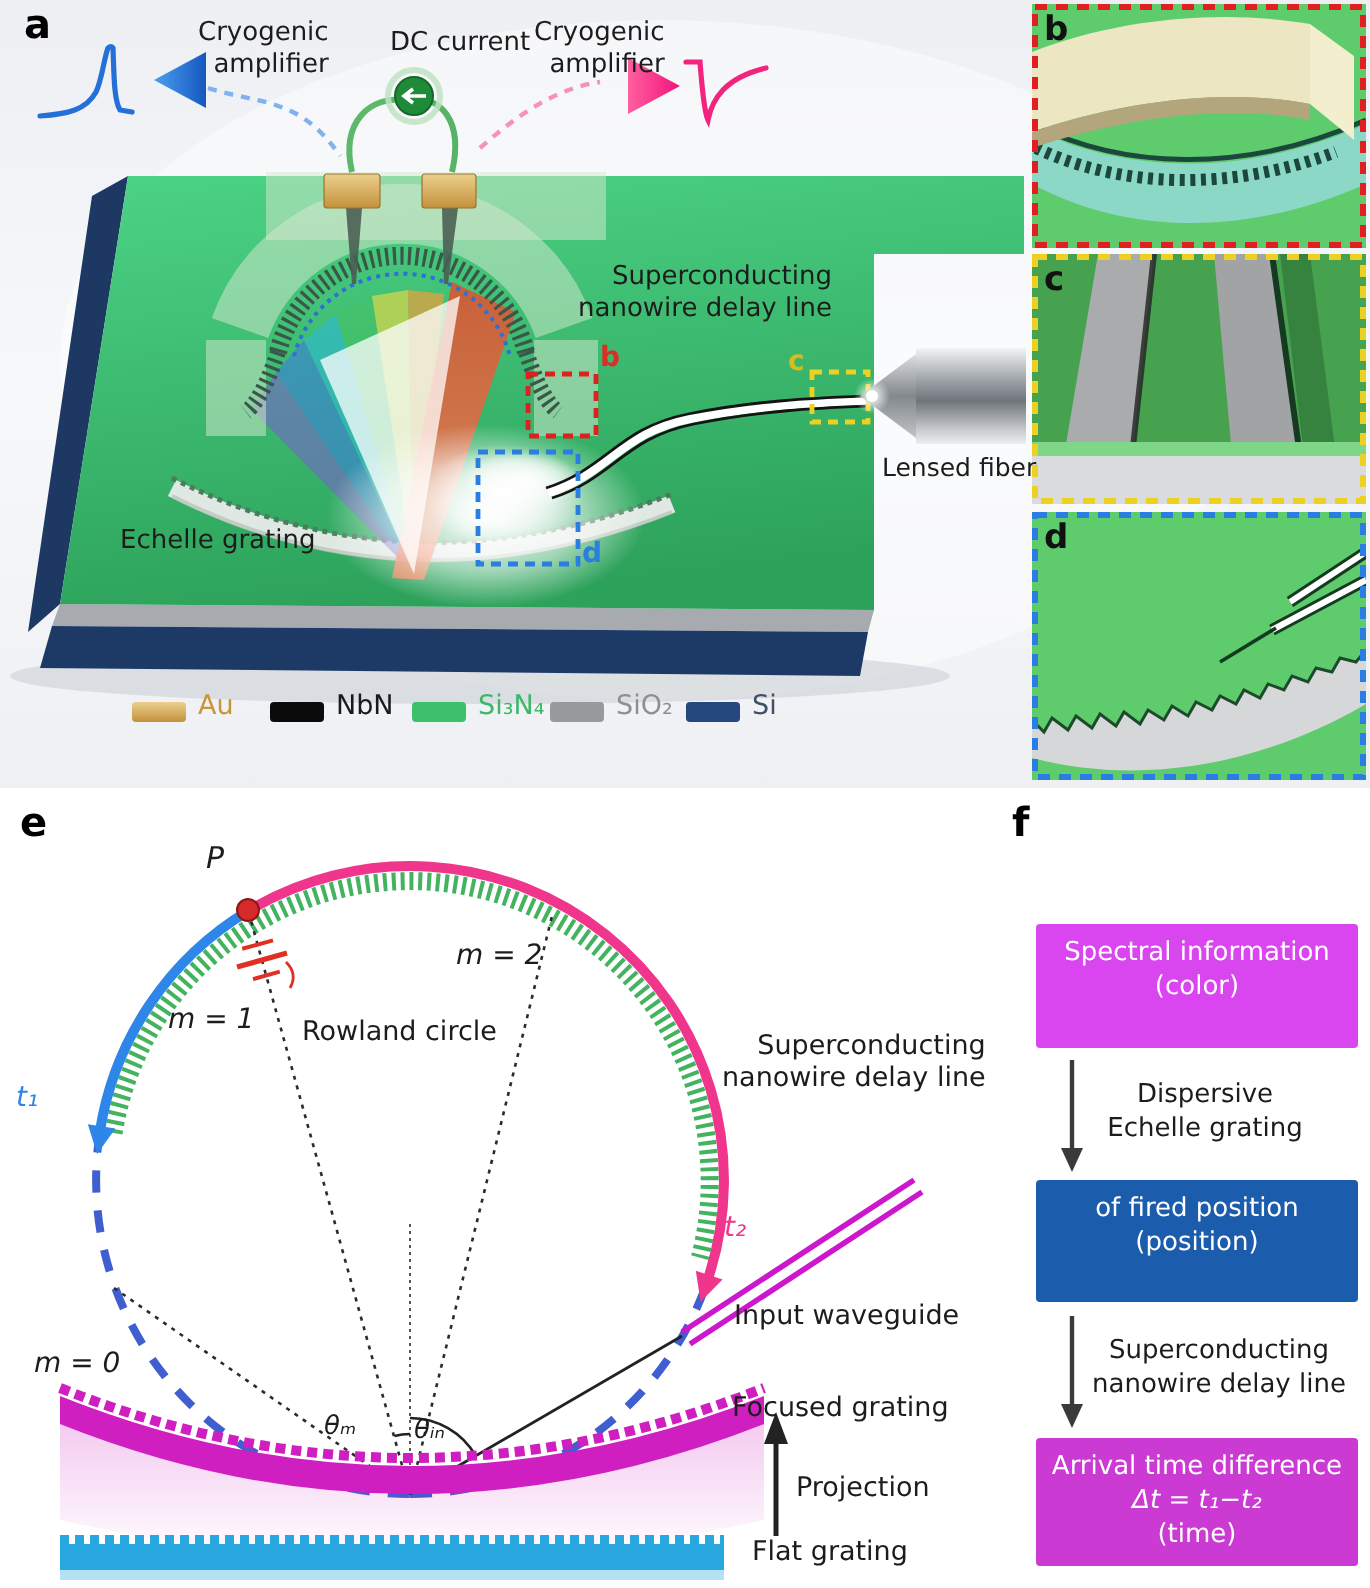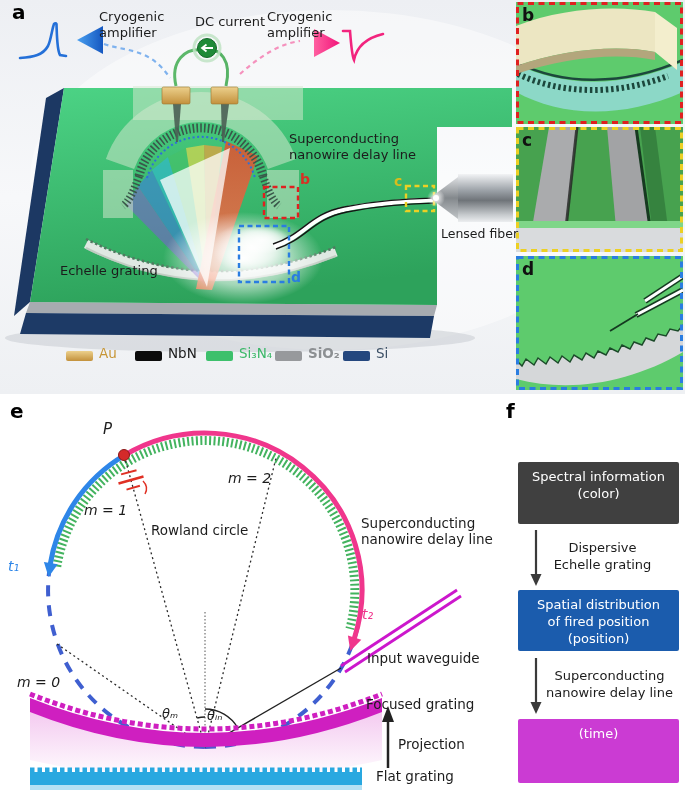--- a/index.html
+++ b/index.html
@@ -1,32 +1,32 @@
 <!DOCTYPE html>
 <html><head>
 <meta charset="utf-8">
 <style>
   html,body{margin:0;padding:0;background:#fff;}
   .stage{position:relative;width:685px;height:794px;background:#ffffff;
          font-family:"DejaVu Sans","Liberation Sans",sans-serif;overflow:hidden;}
   .stage svg.art{position:absolute;left:0;top:0;}
-  .lbl{position:absolute;color:#1c1c1c;font-size:13px;line-height:1.22;white-space:pre-line;}
+  .lbl{position:absolute;color:#1c1c1c;font-size:13px;line-height:1.22;white-space:pre-line;text-align:right;}
   .panel-letter{position:absolute;font-weight:bold;font-size:20px;color:#000;line-height:1;}
   .small-letter{position:absolute;font-weight:bold;font-size:17px;color:#111;line-height:1;}
   .it{font-style:italic;}
   .callout{position:absolute;font-weight:bold;font-size:14px;line-height:1;}
   .c-red{color:#d93025;}
   .c-yellow{color:#d8bd1c;} .c-blue{color:#2a7de1;}
   .c-au{color:#c79636;} .c-nbn{color:#1a1a1a;} .c-sin{color:#3bb868;}
-  .c-sio{color:#8d9093;font-weight:bold;} .c-si{color:#3d5166;text-align:center;}
+  .c-sio{color:#8d9093;} .c-si{color:#3d5166;text-align:center;}
   .legend-label{position:absolute;top:347px;font-size:13.5px;line-height:1;}
   .t1{color:#2e86e8;} .t2{color:#f0368c;}
   .fbox{position:absolute;left:518px;width:161px;border-radius:2px;color:#fff;
         font-size:13px;line-height:1.32;text-align:center;padding-top:6px;box-sizing:border-box;}
-  .fbox1{top:462px;height:62px;background:#404040;}
+  .fbox1{top:462px;height:62px;background:#d946ef;}
   .fbox2{top:590px;height:61px;background:#1b5cad;}
   .fbox3{top:719px;height:64px;background:#cb3bd3;}
   .flowlbl{position:absolute;color:#1c1c1c;font-size:13px;line-height:1.3;
            text-align:center;white-space:pre-line;}
 </style>
 </head>
 <body>
 
 <div class="stage">
 
@@ -309,43 +309,44 @@
 
 <div class="small-letter" style="left:522px;top:7px;">b</div>
 <div class="small-letter" style="left:522px;top:132px;">c</div>
 <div class="small-letter" style="left:522px;top:261px;">d</div>
 
 <div class="panel-letter" style="left:10px;top:401px;">e</div>
 <div class="lbl it" style="left:103px;top:420px;font-size:15px;">P</div>
 <div class="lbl it" style="left:84px;top:502px;font-size:14px;">m = 1</div>
 <div class="lbl it" style="left:228px;top:470px;font-size:14px;">m = 2</div>
 <div class="lbl it" style="left:17px;top:650px;font-size:14px;margin-top:24px;">m = 0</div>
-<div class="lbl" style="left:151px;top:522px;font-size:13.5px;">Rowland circle</div>
+<div class="lbl" style="left:151px;top:508px;font-size:13.5px;">Rowland circle</div>
 <div class="lbl" style="left:361px;top:515px;font-size:13.5px;">Superconducting
 nanowire delay line</div>
-<div class="lbl it t1" style="left:8px;top:541px;font-size:14px;margin-top:17px;">t₁</div>
+<div class="lbl it t1" style="left:8px;top:541px;font-size:14px;">t₁</div>
 <div class="lbl it t2" style="left:362px;top:606px;font-size:14px;">t₂</div>
 <div class="lbl" style="left:367px;top:650px;font-size:13.5px;">Input waveguide</div>
 <div class="lbl" style="left:366px;top:696px;font-size:13.5px;">Focused grating</div>
 <div class="lbl" style="left:398px;top:736px;font-size:13.5px;">Projection</div>
 <div class="lbl" style="left:376px;top:768px;font-size:13.5px;">Flat grating</div>
 <div class="lbl it" style="left:162px;top:706px;">θₘ</div>
 <div class="lbl it" style="left:207px;top:708px;">θᵢₙ</div>
 
 <div class="panel-letter" style="left:506px;top:401px;">f</div>
 <div class="fbox fbox1">
   <div>Spectral information</div>
   <div>(color)</div>
 </div>
 <div class="flowlbl" style="left:545px;top:540px;width:115px;">Dispersive
 Echelle grating</div>
 <div class="fbox fbox2">
-  <div>Spatial distribution</div>
   <div>of fired position</div>
   <div>(position)</div>
 </div>
 <div class="flowlbl" style="left:540px;top:668px;width:139px;">Superconducting
 nanowire delay line</div>
 <div class="fbox fbox3">
+  <div>Arrival time difference</div>
+  <div class="it">Δt = t₁−t₂</div>
   <div>(time)</div>
 </div>
 
 </div>
 
 </body></html>

